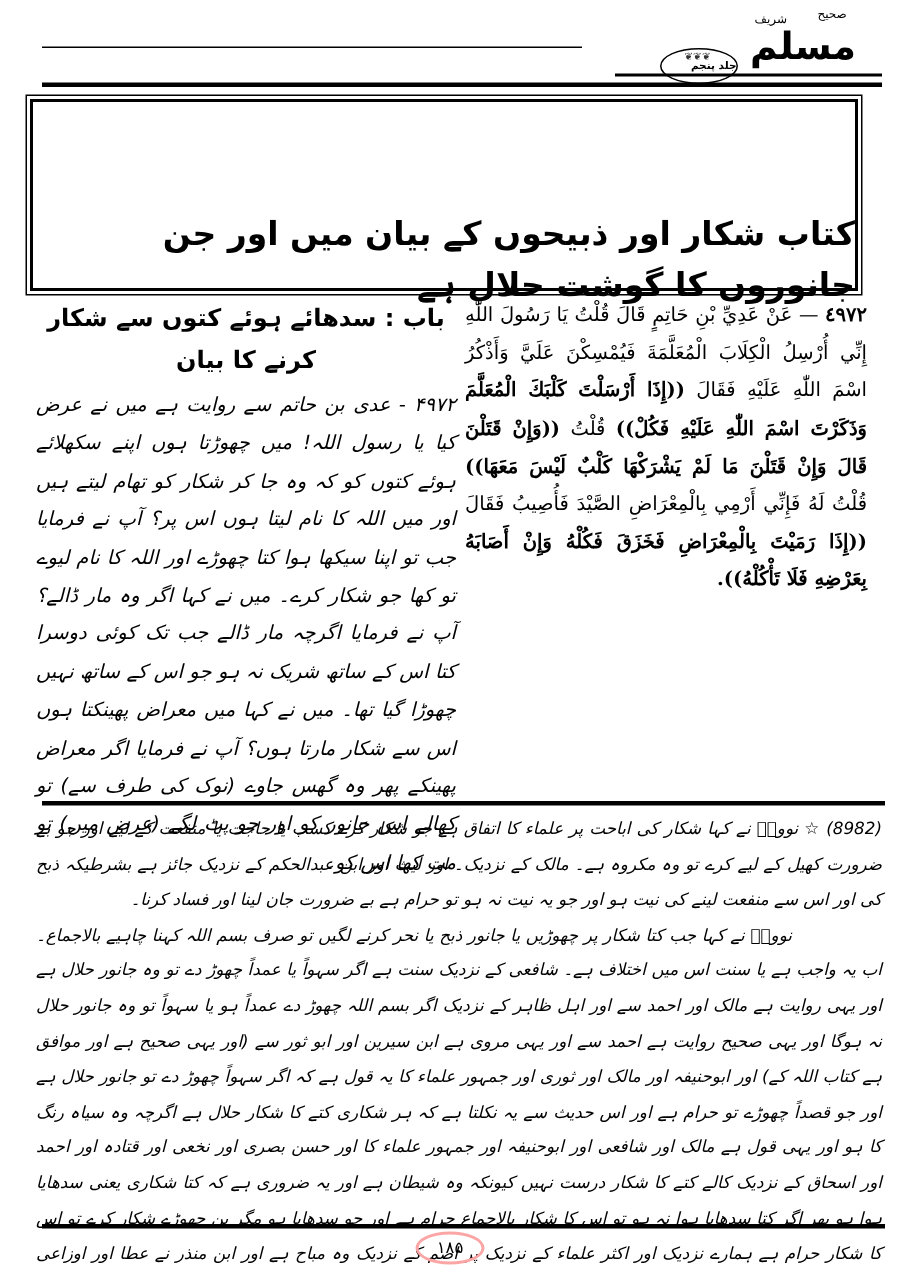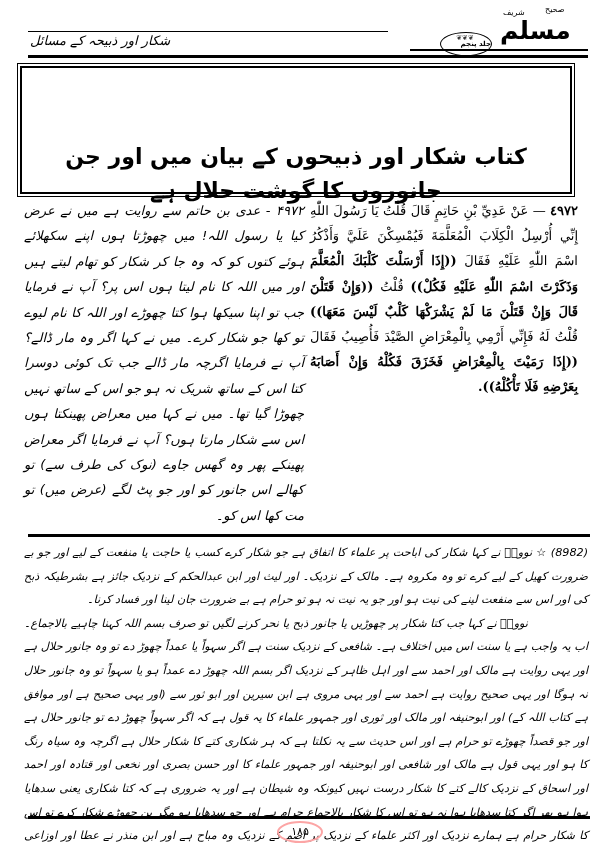--- a/index.html
+++ b/index.html
@@ -27,21 +27,21 @@
   
   .title-box {
     position: absolute; left: 20px; top: 66px; width: 548px; height: 124px;
     border: 2px solid #000; outline: 1px solid #000; outline-offset: 2px;
   }
   .kitab-ar {
     position: absolute; left: 0; top: 16px; width: 100%; text-align: center;
     font-family: "DejaVu Serif", serif; font-size: 28px; font-weight: bold; line-height: 40px;
   }
   .kitab-ur {
-    position: absolute; left: 0; top: 72px; width: 100%; text-align: center;
+    position: absolute; left: 0; top: 72px; width: 100%; 
     font-size: 22px; font-weight: bold; line-height: 34px;
   }
 
   
   .col-ar {
     position: absolute; left: 310px; top: 198px; width: 268px;
     font-family: "DejaVu Serif", serif; font-size: 13px; line-height: 25.2px; text-align: justify;
   }
   .col-ar .bab { text-align: center; font-size: 16px; font-weight: bold; margin-bottom: 4px; line-height: 28px; }
   .col-ar .bold { font-weight: bold; }
@@ -65,21 +65,20 @@
   .page-no {
     position: absolute; left: 277px; top: 821px; width: 42px; height: 18px;
     border: 2px solid #fca5a5; border-radius: 50%; text-align: center; font-size: 11px; line-height: 18px; font-weight: normal;
   }
 </style>
 </head>
 <body>
 
 <div class="hdr">
   <div class="hdr-rule-top"></div>
-  <div class="running-title rtl">شکار اور ذبیحہ کے مسائل</div>
   <div class="emblem rtl">جلد پنجم</div>
   <div class="emblem-sub">❦❦❦</div>
   <div class="book-sub rtl">صحیح</div>
   <div class="book-honor rtl">شریف</div>
   <div class="book-title rtl">مسلم</div>
   <div class="hdr-rule-bottom2"></div>
   <div class="hdr-rule-bottom"></div>
 </div>
 
 <div class="title-box">
@@ -92,20 +91,21 @@
     <span>— عَنْ عَدِيِّ بْنِ حَاتِمٍ قَالَ قُلْتُ يَا رَسُولَ اللّٰهِ إِنِّي أُرْسِلُ الْكِلَابَ الْمُعَلَّمَةَ فَيُمْسِكْنَ عَلَيَّ وَأَذْكُرُ اسْمَ اللّٰهِ عَلَيْهِ فَقَالَ</span>
     <span class="bold">((إِذَا أَرْسَلْتَ كَلْبَكَ الْمُعَلَّمَ وَذَكَرْتَ اسْمَ اللّٰهِ عَلَيْهِ فَكُلْ))</span>
     <span>قُلْتُ</span>
     <span class="bold">((وَإِنْ قَتَلْنَ قَالَ وَإِنْ قَتَلْنَ مَا لَمْ يَشْرَكْهَا كَلْبٌ لَيْسَ مَعَهَا))</span>
     <span>قُلْتُ لَهُ فَإِنِّي أَرْمِي بِالْمِعْرَاضِ الصَّيْدَ فَأُصِيبُ فَقَالَ</span>
     <span class="bold">((إِذَا رَمَيْتَ بِالْمِعْرَاضِ فَخَزَقَ فَكُلْهُ وَإِنْ أَصَابَهُ بِعَرْضِهِ فَلَا تَأْكُلْهُ)).</span>
   </div>
 </div>
 
 <div class="col-ur rtl">
+  <div class="bab">باب : سدھائے ہوئے کتوں سے شکار کرنے کا بیان</div>
   <div>
     <span>۴۹۷۲</span>
     <span>- عدی بن حاتم سے روایت ہے میں نے عرض کیا یا رسول اللہ! میں چھوڑتا ہوں اپنے سکھلائے ہوئے کتوں کو کہ وہ جا کر شکار کو تھام لیتے ہیں اور میں اللہ کا نام لیتا ہوں اس پر؟ آپ نے فرمایا جب تو اپنا سیکھا ہوا کتا چھوڑے اور اللہ کا نام لیوے تو کھا جو شکار کرے۔ میں نے کہا اگر وہ مار ڈالے؟ آپ نے فرمایا اگرچہ مار ڈالے جب تک کوئی دوسرا کتا اس کے ساتھ شریک نہ ہو جو اس کے ساتھ نہیں چھوڑا گیا تھا۔ میں نے کہا میں معراض پھینکتا ہوں اس سے شکار مارتا ہوں؟ آپ نے فرمایا اگر معراض پھینکے پھر وہ گھس جاوے (نوک کی طرف سے) تو کھالے اس جانور کو اور جو پٹ لگے (عرض میں) تو مت کھا اس کو۔</span>
   </div>
 </div>
 
 <div class="fn-rule"></div>
 
 <div class="footnotes rtl">
   <p>

